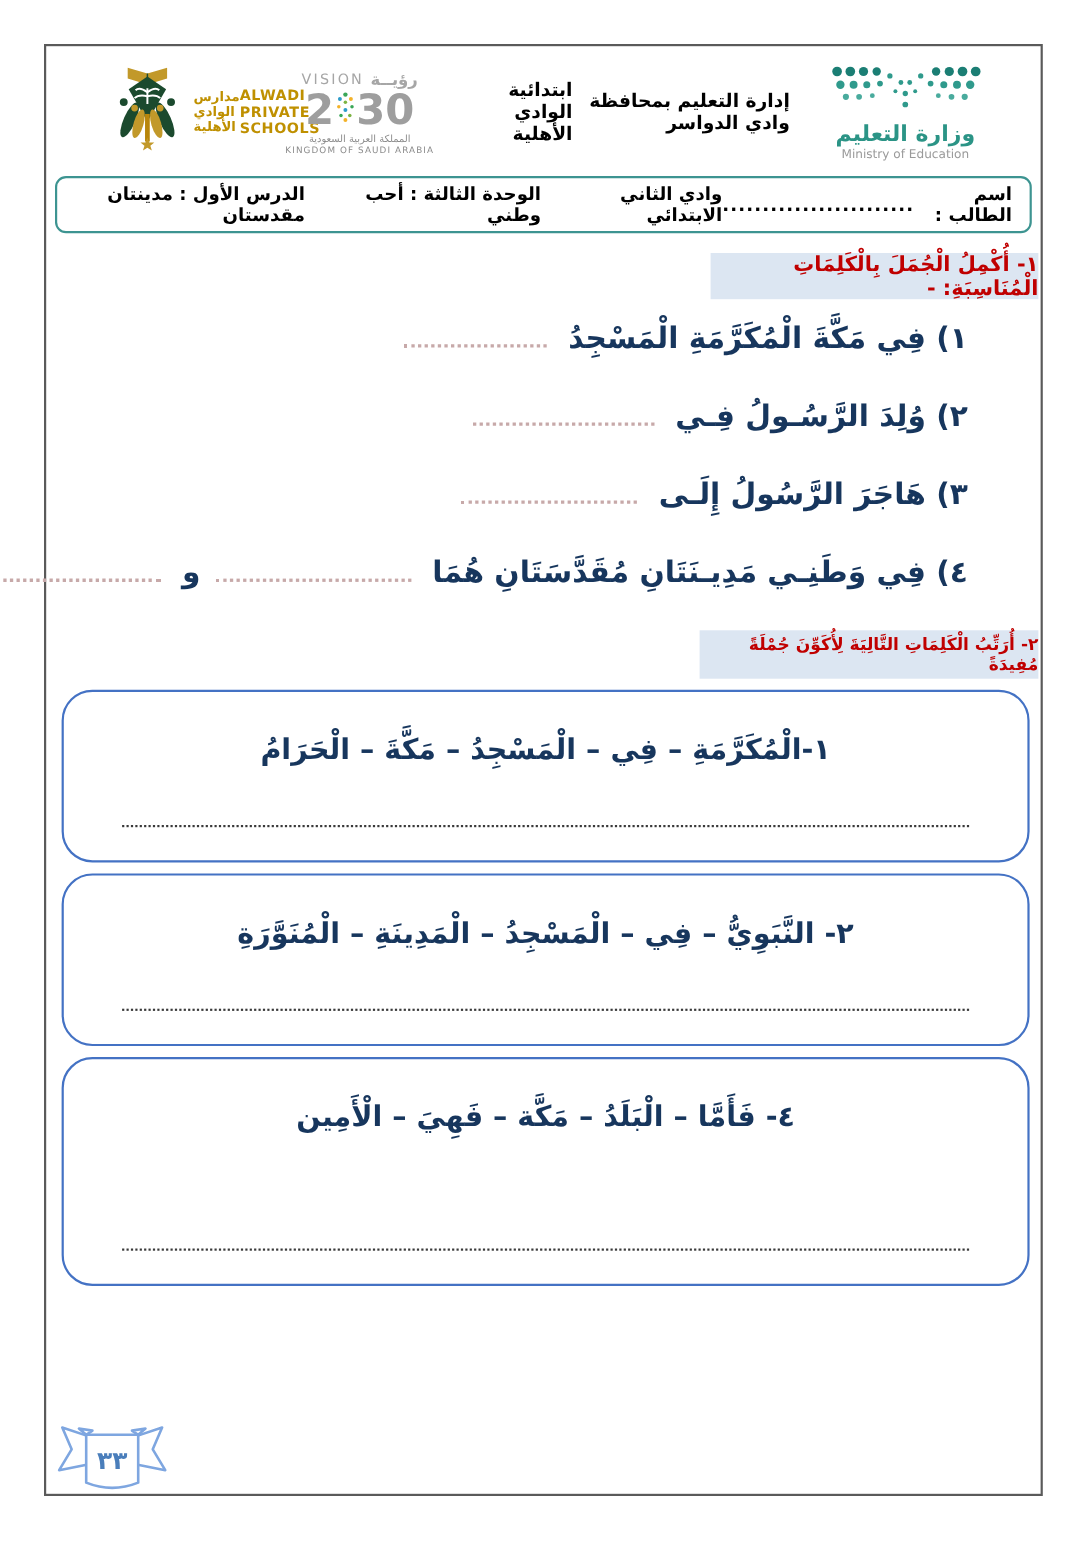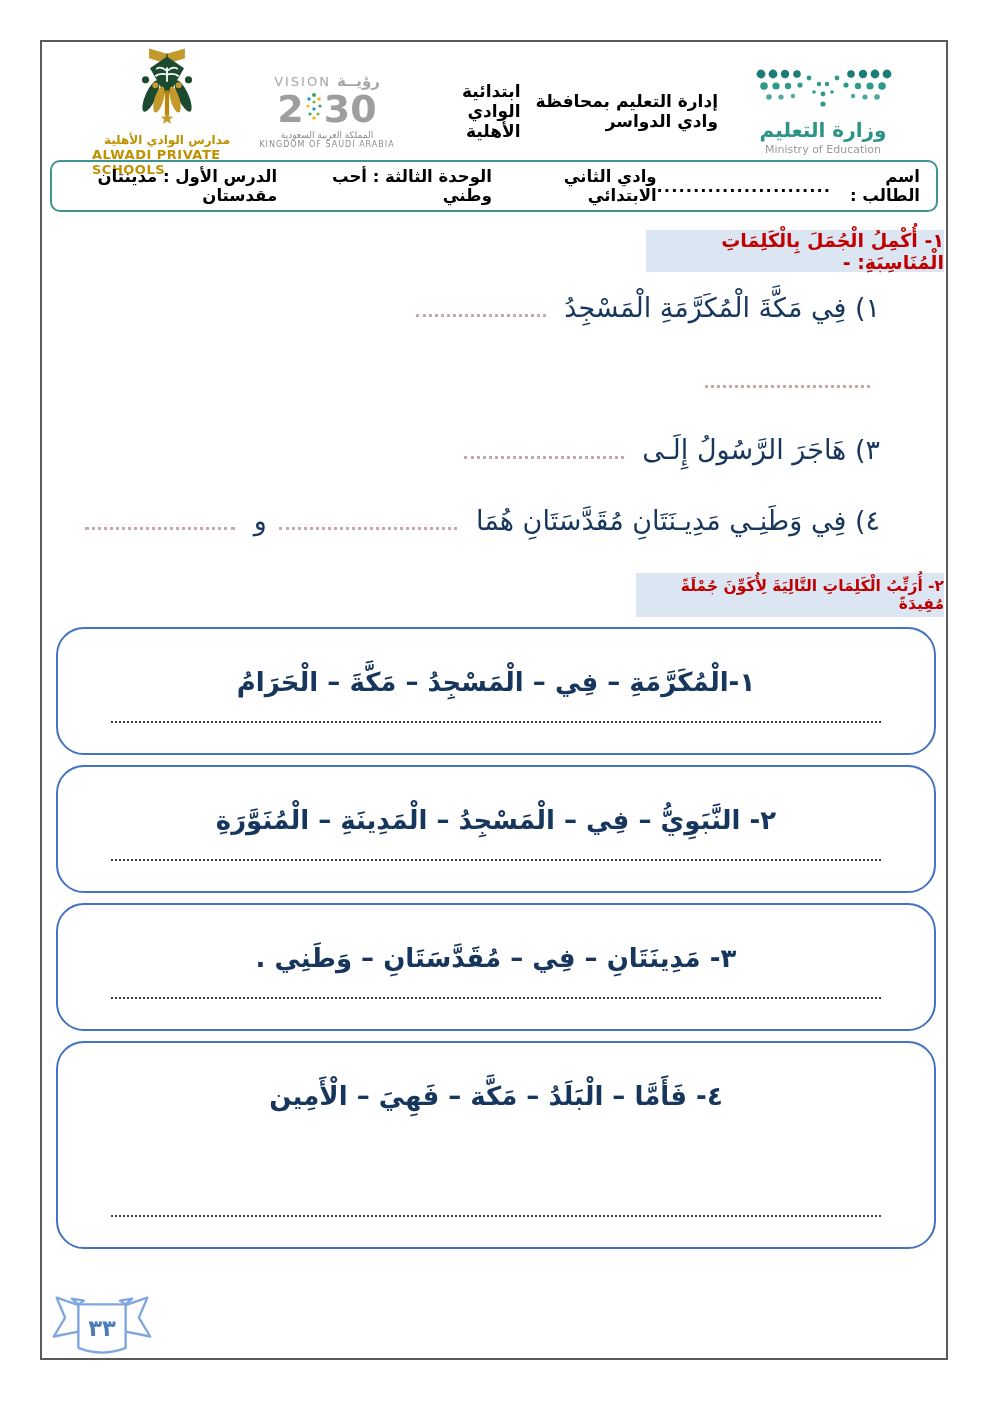--- a/index.html
+++ b/index.html
@@ -10,21 +10,21 @@
   }
   .frame{
     position:absolute;left:40px;top:40px;width:908px;height:1320px;
     border:2px solid #5a5a5a;background:#fff;box-sizing:border-box;
   }
   
   .header{
     display:grid;grid-template-columns:150px 170px 1fr 210px;
     align-items:center;height:118px;padding:2px 18px 0 50px;box-sizing:border-box;
   }
-  .school-logo{display:flex;flex-direction:column;align-items:center;}
+  .school-logo{display:flex;align-items:center;}
   .school-logo .ar{color:#bf9000;font-weight:bold;font-size:12px;line-height:1.1;}
   .school-logo .en{color:#bf9000;font-weight:bold;font-size:13px;letter-spacing:.5px;}
   .vision{display:flex;flex-direction:column;align-items:center;color:#a6a6a6;}
   .vision .top{display:flex;align-items:center;gap:6px;font-size:13px;letter-spacing:2px;}
   .vision .top .ar{font-size:15px;font-weight:bold;letter-spacing:0;}
   .vision .year{display:flex;align-items:center;font-size:38px;font-weight:bold;line-height:.9;color:#9e9e9e;}
   .vision .kline{font-size:9px;color:#8c8c8c;margin-top:2px;}
   .vision .kline2{font-size:8px;color:#8c8c8c;letter-spacing:1px;}
   .org{display:flex;flex-direction:row;align-items:center;gap:14px;direction:rtl;}
   .org .l1,.org .l2{font-weight:bold;color:#000;font-size:17px;}
@@ -43,34 +43,34 @@
   .sec{
     background:#dce6f2;color:#c00000;font-weight:bold;direction:rtl;
     margin-left:auto;margin-right:2px;box-sizing:border-box;
     display:flex;align-items:center;justify-content:center;
   }
   .sec1{width:298px;height:42px;font-size:19px;margin-top:18px;}
   .sec2{width:308px;height:44px;font-size:15.5px;margin-top:2px;}
   
   .questions{direction:rtl;padding:16px 66px 0 40px;}
   .q{
-    color:#17365d;font-weight:normal;font-size:27px;line-height:1.45;
+    color:#17365d;font-weight:bold;font-size:27px;line-height:1.45;
     margin-bottom:32px;white-space:nowrap;
   }
   .blank{
     display:inline-block;border-bottom:3.5px dotted #c7a9a9;
     margin:0 10px 0 4px;height:2px;
   }
   .blank.b1{width:130px;} .blank.b2{width:165px;} .blank.b3{width:160px;}
   .blank.b4a{width:178px;} .blank.b4b{width:150px;}
   
   .boxes{padding:10px 10px 0 14px;}
   .obox{
     position:relative;border:2.5px solid #4472c4;border-radius:28px;
-    height:128px;margin-bottom:10px;box-sizing:border-box;direction:rtl;
+    height:157px;margin-bottom:10px;box-sizing:border-box;direction:rtl;
   }
   .obox.tall{height:208px;}
   .obox .sentence{
     text-align:center;color:#17365d;font-weight:bold;font-size:26px;
     padding-top:38px;white-space:nowrap;
   }
   .answer-line{
     position:absolute;bottom:30px;left:6%;right:6%;
     border-bottom:2.5px dotted #3a3a3a;height:0;
   }
@@ -202,20 +202,21 @@
   </div>
 
   <div class="sec sec1">١- أُكْمِلُ الْجُمَلَ بِالْكَلِمَاتِ الْمُنَاسِبَةِ: -</div>
 
   <div class="questions">
     <div class="q">
       <span>١) فِي مَكَّةَ الْمُكَرَّمَةِ الْمَسْجِدُ</span>
       <span class="blank b1"></span>
     </div>
     <div class="q">
+      <span>٢) وُلِدَ الرَّسُـولُ فِـي</span>
       <span class="blank b2"></span>
     </div>
     <div class="q">
       <span>٣) هَاجَرَ الرَّسُولُ إِلَـى</span>
       <span class="blank b3"></span>
     </div>
     <div class="q">
       <span>٤) فِي وَطَنِـي مَدِيـنَتَانِ مُقَدَّسَتَانِ هُمَا</span>
       <span class="blank b4a"></span>
       <span>و</span>
@@ -225,24 +226,20 @@
 
   <div class="sec sec2">٢- أُرَتِّبُ الْكَلِمَاتِ التَّالِيَةَ لِأُكَوِّنَ جُمْلَةً مُفِيدَةً</div>
 
   <div class="boxes">
     <div class="obox">
       <div class="sentence">١-الْمُكَرَّمَةِ – فِي – الْمَسْجِدُ – مَكَّةَ – الْحَرَامُ</div>
       <div class="answer-line"></div>
     </div>
     <div class="obox">
       <div class="sentence">٢- النَّبَوِيُّ – فِي – الْمَسْجِدُ – الْمَدِينَةِ – الْمُنَوَّرَةِ</div>
-      <div class="answer-line"></div>
-    </div>
-    <div class="obox">
-      <div class="sentence">٣- مَدِينَتَانِ – فِي – مُقَدَّسَتَانِ – وَطَنِي .</div>
       <div class="answer-line"></div>
     </div>
     <div class="obox tall">
       <div class="sentence">٤- فَأَمَّا – الْبَلَدُ – مَكَّة – فَهِيَ – الْأَمِين</div>
       <div class="answer-line"></div>
     </div>
   </div>
 
   <div class="badge">
     <svg width="104" height="76" viewBox="0 0 110 78">

